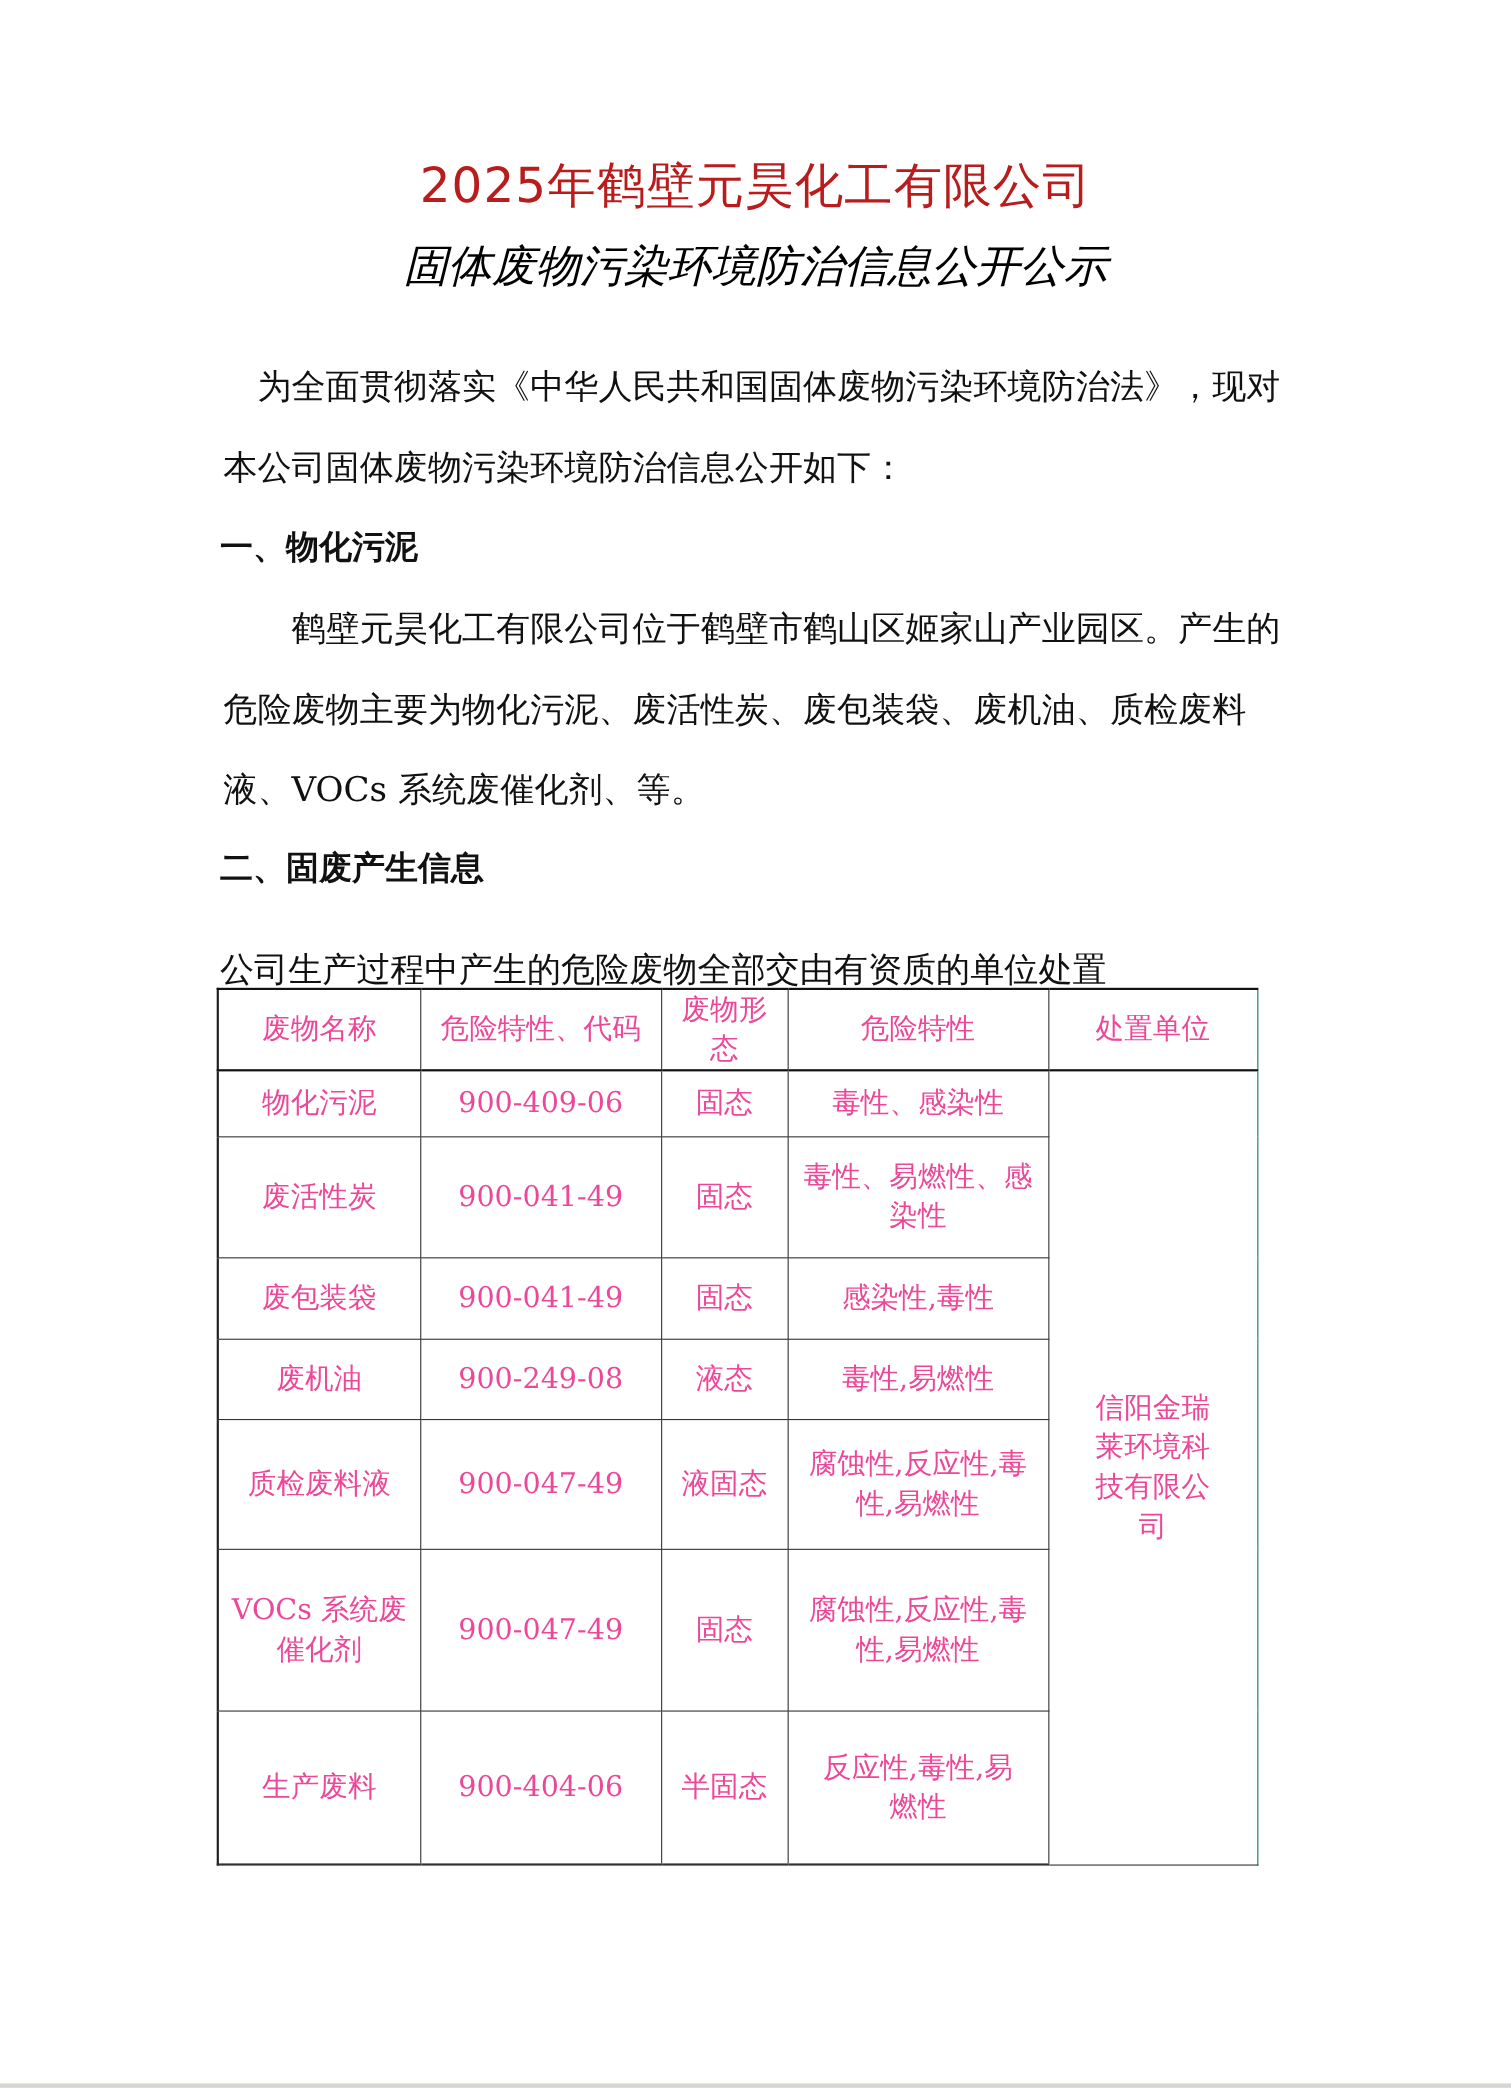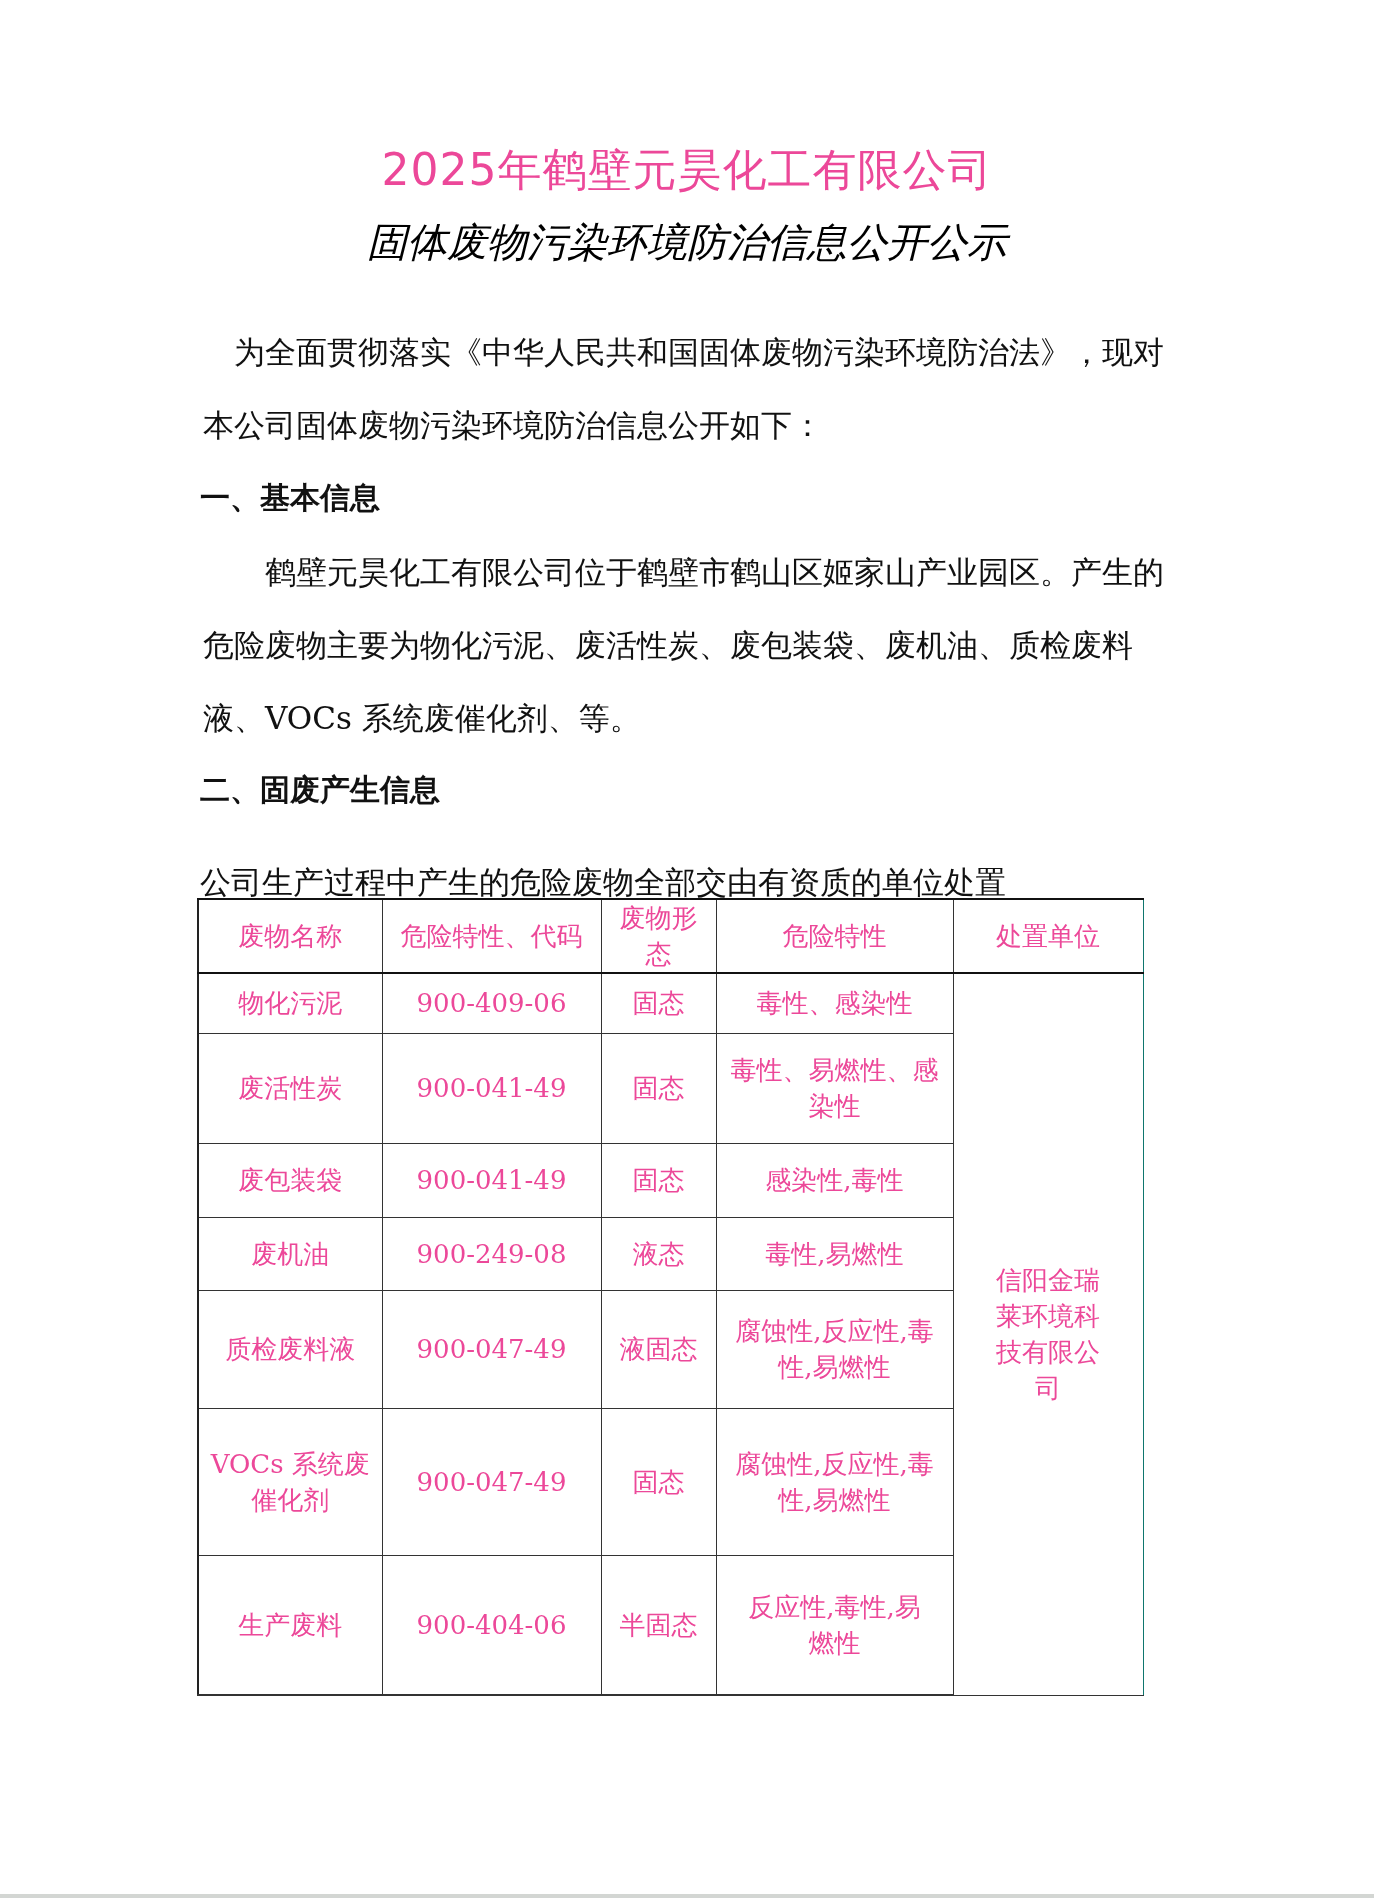--- a/index.html
+++ b/index.html
@@ -3,21 +3,21 @@
 <meta charset="utf-8">
 <style>
   html, body { margin: 0; padding: 0; }
   body {
     width: 1374px; height: 1898px; background: #ffffff; position: relative; overflow: hidden;
     font-family: "DejaVu Serif", "Liberation Serif", serif; color: #111;
   }
   .title {
     position: absolute; left: 0; width: 1374px; text-align: center;
     font-family: "DejaVu Sans", "Liberation Sans", sans-serif;
-    font-size: 44px; line-height: 56px; top: 142px; color: #ec4899; letter-spacing: 1px;
+    font-size: 44px; line-height: 56px; top: 142px; color: #b91c1c; letter-spacing: 1px;
   }
   .subtitle {
     position: absolute; left: 0; width: 1374px; text-align: center;
     font-family: "DejaVu Sans", "Liberation Sans", sans-serif;
     font-size: 40px; line-height: 52px; top: 216px; color: #000; font-style: italic;
   }
   .para {
     position: absolute; left: 203px; width: 970px;
     font-size: 31px; line-height: 73px; color: #111;
   }
@@ -47,21 +47,21 @@
   .bottom-bar { position: absolute; left: 0; top: 1894px; width: 1374px; height: 4px; background: #d3d6d3; }
 </style>
 </head>
 <body>
 
 <div class="title">2025年鹤壁元昊化工有限公司</div>
 <div class="subtitle">固体废物污染环境防治信息公开公示</div>
 
 <div class="para p1">为全面贯彻落实《中华人民共和国固体废物污染环境防治法》，现对本公司固体废物污染环境防治信息公开如下：</div>
 
-<div class="heading h1">一、基本信息</div>
+<div class="heading h1">一、物化污泥</div>
 <div class="para p2">鹤壁元昊化工有限公司位于鹤壁市鹤山区姬家山产业园区。产生的危险废物主要为物化污泥、废活性炭、废包装袋、废机油、质检废料液、VOCs 系统废催化剂、等。</div>
 
 <div class="heading h2">二、固废产生信息</div>
 <div class="intro">公司生产过程中产生的危险废物全部交由有资质的单位处置</div>
 
 <table class="waste">
   <colgroup>
     <col style="width:184px">
       <col style="width:219px">
       <col style="width:115px">

